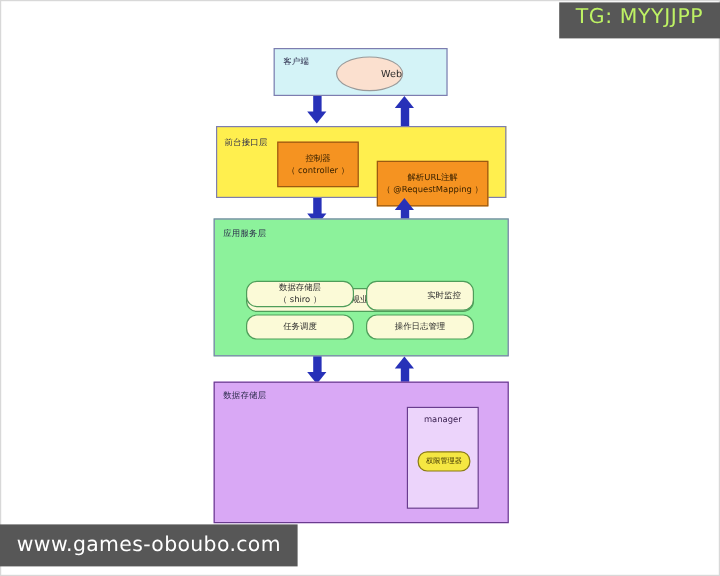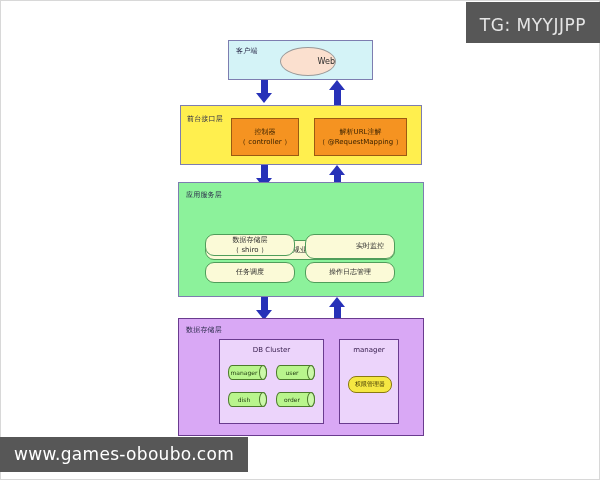--- a/index.html
+++ b/index.html
@@ -59,21 +59,21 @@
     background:#f59321;
     border:1px solid #9a5b12;
     box-sizing:border-box;
     display:flex;flex-direction:column;
     align-items:center;justify-content:center;
     line-height:1.45;
   }
   .orange-box .l1{font-size:7px;color:#3a2200;text-align:center;}
   .orange-box .l2{font-size:7px;color:#3a2200;}
   #controller-box{left:50px;width:68px;}
-  #requestmapping-box{left:133px;width:93px;}
+  #requestmapping-box{left:133px;width:93px;margin-top:16px;}
 
   
   #service-layer{
     left:178px;top:182px;width:246px;height:115px;
     background:#8cf29b;
     border:1px solid #7d7db0;
   }
   #service-label{left:7px;top:7px;}
   .pill{
     position:absolute;
@@ -152,23 +152,23 @@
   .arrow-shaft{position:absolute;background:#2731b8;width:7px;}
   .arrow-head{position:absolute;width:0;height:0;
     border-left:8px solid transparent;border-right:8px solid transparent;}
   .arrow-head.down{border-top:10px solid #2731b8;}
   .arrow-head.up{border-bottom:10px solid #2731b8;}
 
   
   #tg-badge{
     position:absolute;right:0;top:2px;
     background:#575757;
-    color:#e5e5e5;
+    color:#bef264;
     font-size:17px;
-    padding:13px 14px 8px 14px;
+    padding:2px 14px 8px 14px;
     letter-spacing:.5px;
   }
   #site-badge{
     position:absolute;left:0;bottom:8px;
     background:#575757;
     color:#ffffff;
     font-size:17px;
     padding:7px 14px 8px 14px;
     letter-spacing:.3px;
   }
@@ -242,36 +242,20 @@
     <div class="arrow-head down" style="left:256px;top:310px;"></div>
   </div>
   <div class="arrow">
     <div class="arrow-shaft" style="left:334px;top:306px;height:16px;"></div>
     <div class="arrow-head up" style="left:329px;top:297px;"></div>
   </div>
 
   <div class="panel" id="storage-layer">
     <div class="panel-label" id="storage-label">数据存储层</div>
 
-    <div class="subpanel" id="db-cluster">
-      <div class="subpanel-title">DB Cluster</div>
-
-      <div class="cylinder" id="cyl-manager">
-        <span>manager</span>
-      </div>
-      <div class="cylinder" id="cyl-user">
-        <span>user</span>
-      </div>
-      <div class="cylinder" id="cyl-dish">
-        <span>dish</span>
-      </div>
-      <div class="cylinder" id="cyl-order">
-        <span>order</span>
-      </div>
-    </div>
 
     <div class="subpanel" id="manager-panel">
       <div class="subpanel-title">manager</div>
       <div id="perm-pill">
         <span>权限管理器</span>
       </div>
     </div>
   </div>
 
   <div id="tg-badge">TG: MYYJJPP</div>

